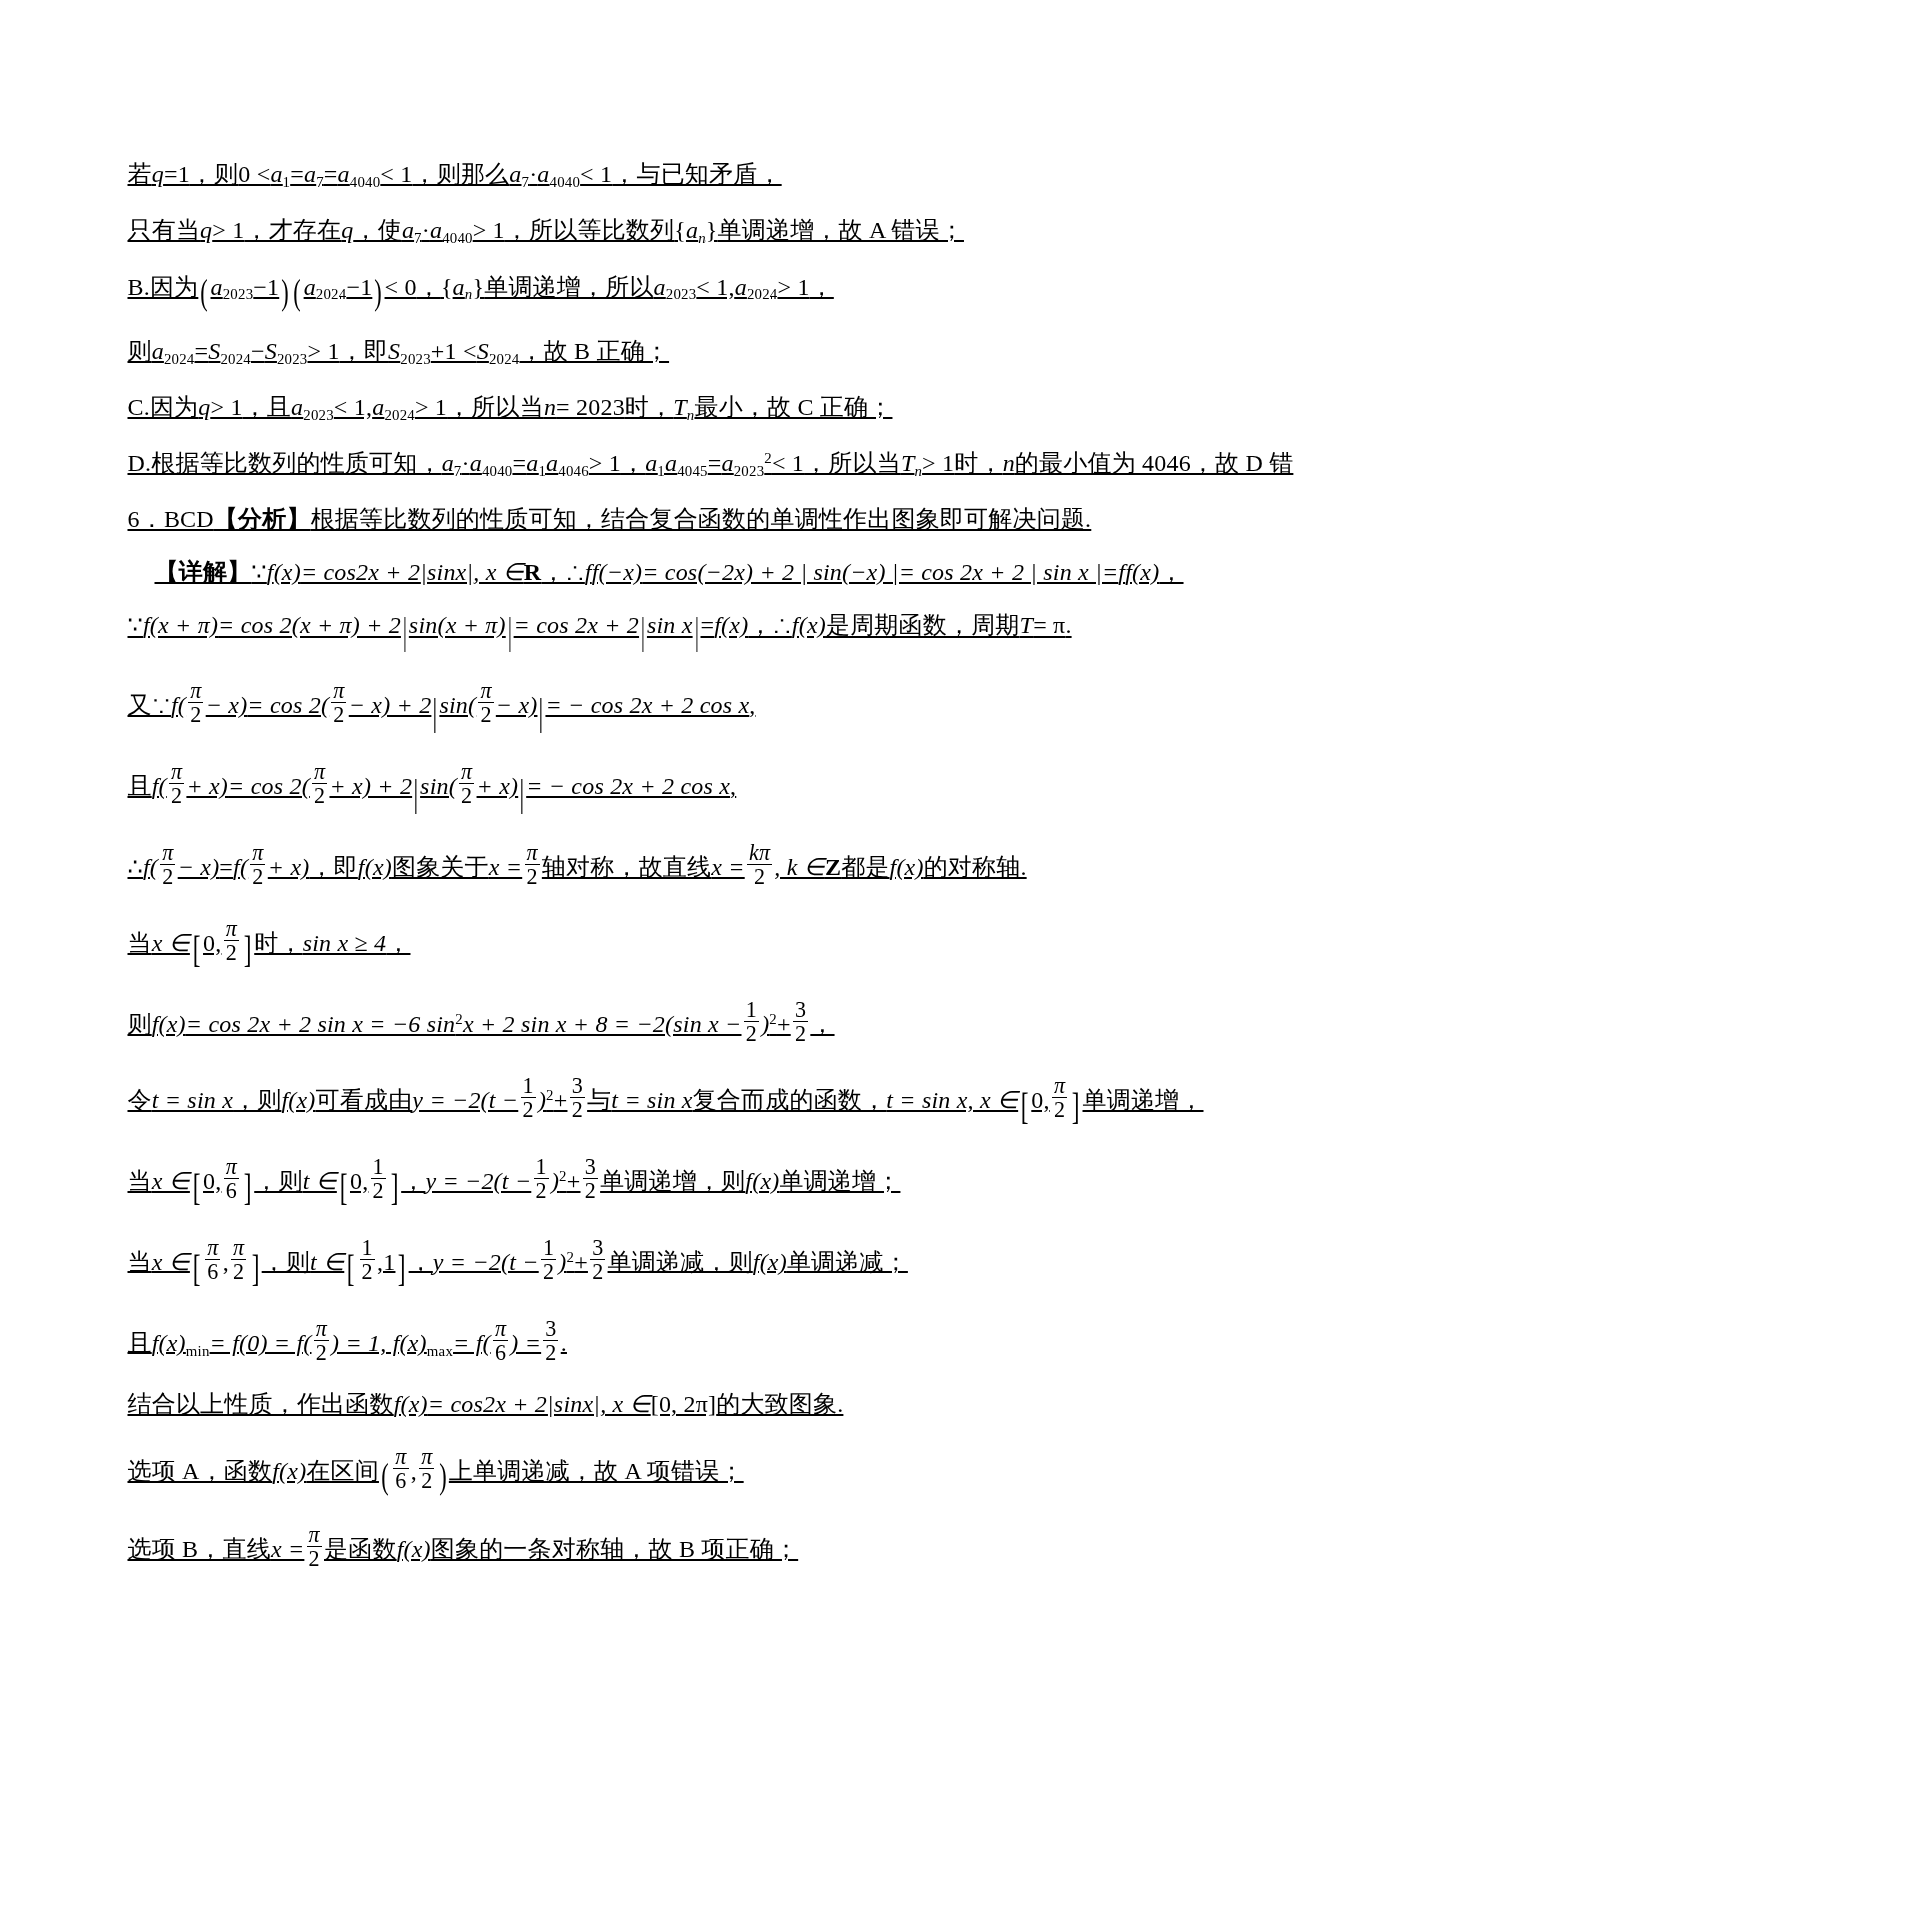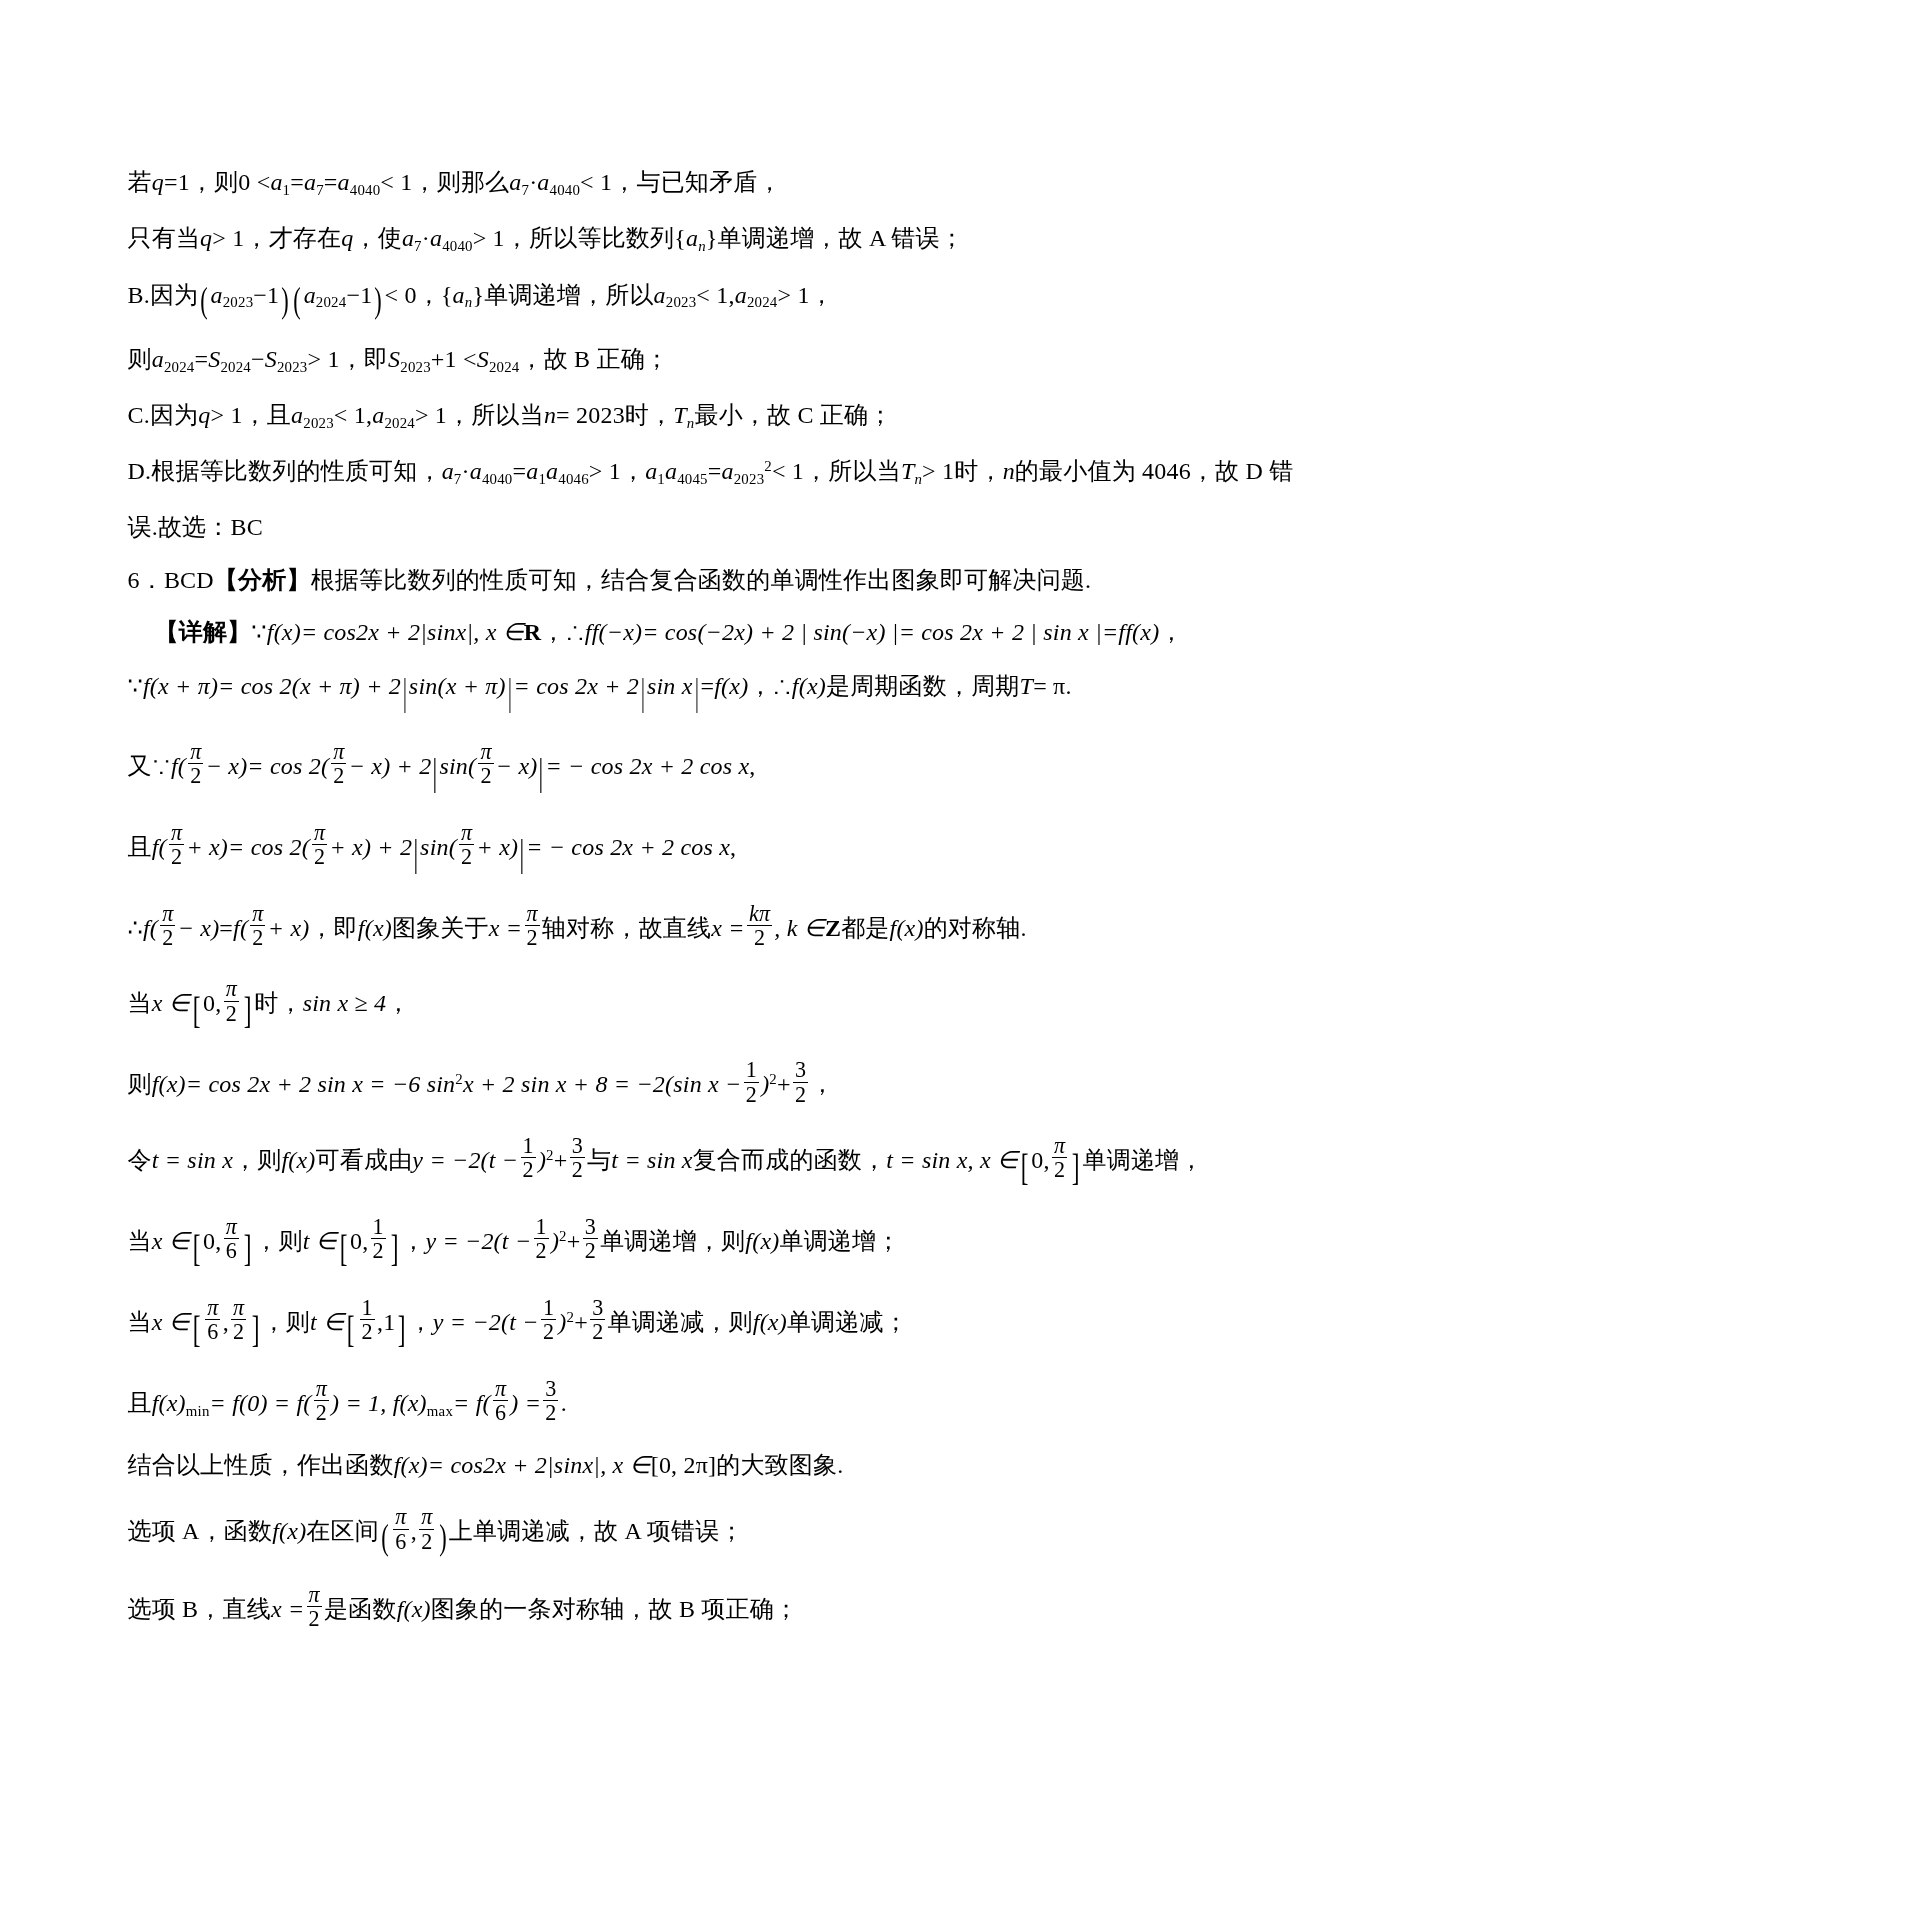--- a/index.html
+++ b/index.html
@@ -14,21 +14,22 @@
   .page {
     position: relative;
     width: 1911px;
     height: 2703px;
     background: #fff;
     box-sizing: border-box;
     padding: 162px 127px 0 127px;
   }
   .content {
     width: 1656px;
-    margin: 8px auto;
+    margin: 0 auto;
+    text-decoration: underline;
   }
   .line {
     font-size: 24px;
     line-height: 1.0;
     margin: 0 0 28.5px 0;
     white-space: nowrap;
     letter-spacing: 0.2px;
   }
   .indent {
     padding-left: 27px;
@@ -114,23 +115,20 @@
     </p>
 
     <p class="line">
       <span>C.因为</span><span class="it">q</span><span>&gt; 1</span><span>，且</span><span class="it">a</span><sub>2023</sub><span>&lt; 1,</span><span class="it">a</span><sub>2024</sub><span>&gt; 1</span><span>，所以当</span><span class="it">n</span><span>= 2023</span><span>时，</span><span class="it">T</span><sub class="sub-it">n</sub><span>最小，故 C 正确；</span>
     </p>
 
     <p class="line">
       <span>D.根据等比数列的性质可知，</span><span class="it">a</span><sub>7</sub><span>·</span><span class="it">a</span><sub>4040</sub><span>=</span><span class="it">a</span><sub>1</sub><span class="it">a</span><sub>4046</sub><span>&gt; 1</span><span>，</span><span class="it">a</span><sub>1</sub><span class="it">a</span><sub>4045</sub><span>=</span><span class="it">a</span><sub>2023</sub><sup>2</sup><span>&lt; 1</span><span>，所以当</span><span class="it">T</span><sub class="sub-it">n</sub><span>&gt; 1</span><span>时，</span><span class="it">n</span><span>的最小值为 4046，故 D 错</span>
     </p>
 
-    <p class="line">
-      <span>误.故选：BC</span>
-    </p>
 
     <p class="line">
       <span>6．BCD</span><span class="bold">【分析】</span><span>根据等比数列的性质可知，结合复合函数的单调性作出图象即可解决问题.</span>
     </p>
 
     <p class="line indent">
       <span class="bold">【详解】</span><span>∵</span><span class="it">f</span><span class="it">(x)</span><span class="it">= cos2x + 2</span><span class="it">|sinx|</span><span class="it">, x ∈</span><span class="bold">R</span><span>，∴</span><span class="it">f</span><span class="it">f(−x)</span><span class="it">= cos(−2x) + 2 | sin(−x) |= cos 2x + 2 | sin x |=</span><span class="it">f</span><span class="it">f(x)</span><span>，</span>
     </p>
 
 

